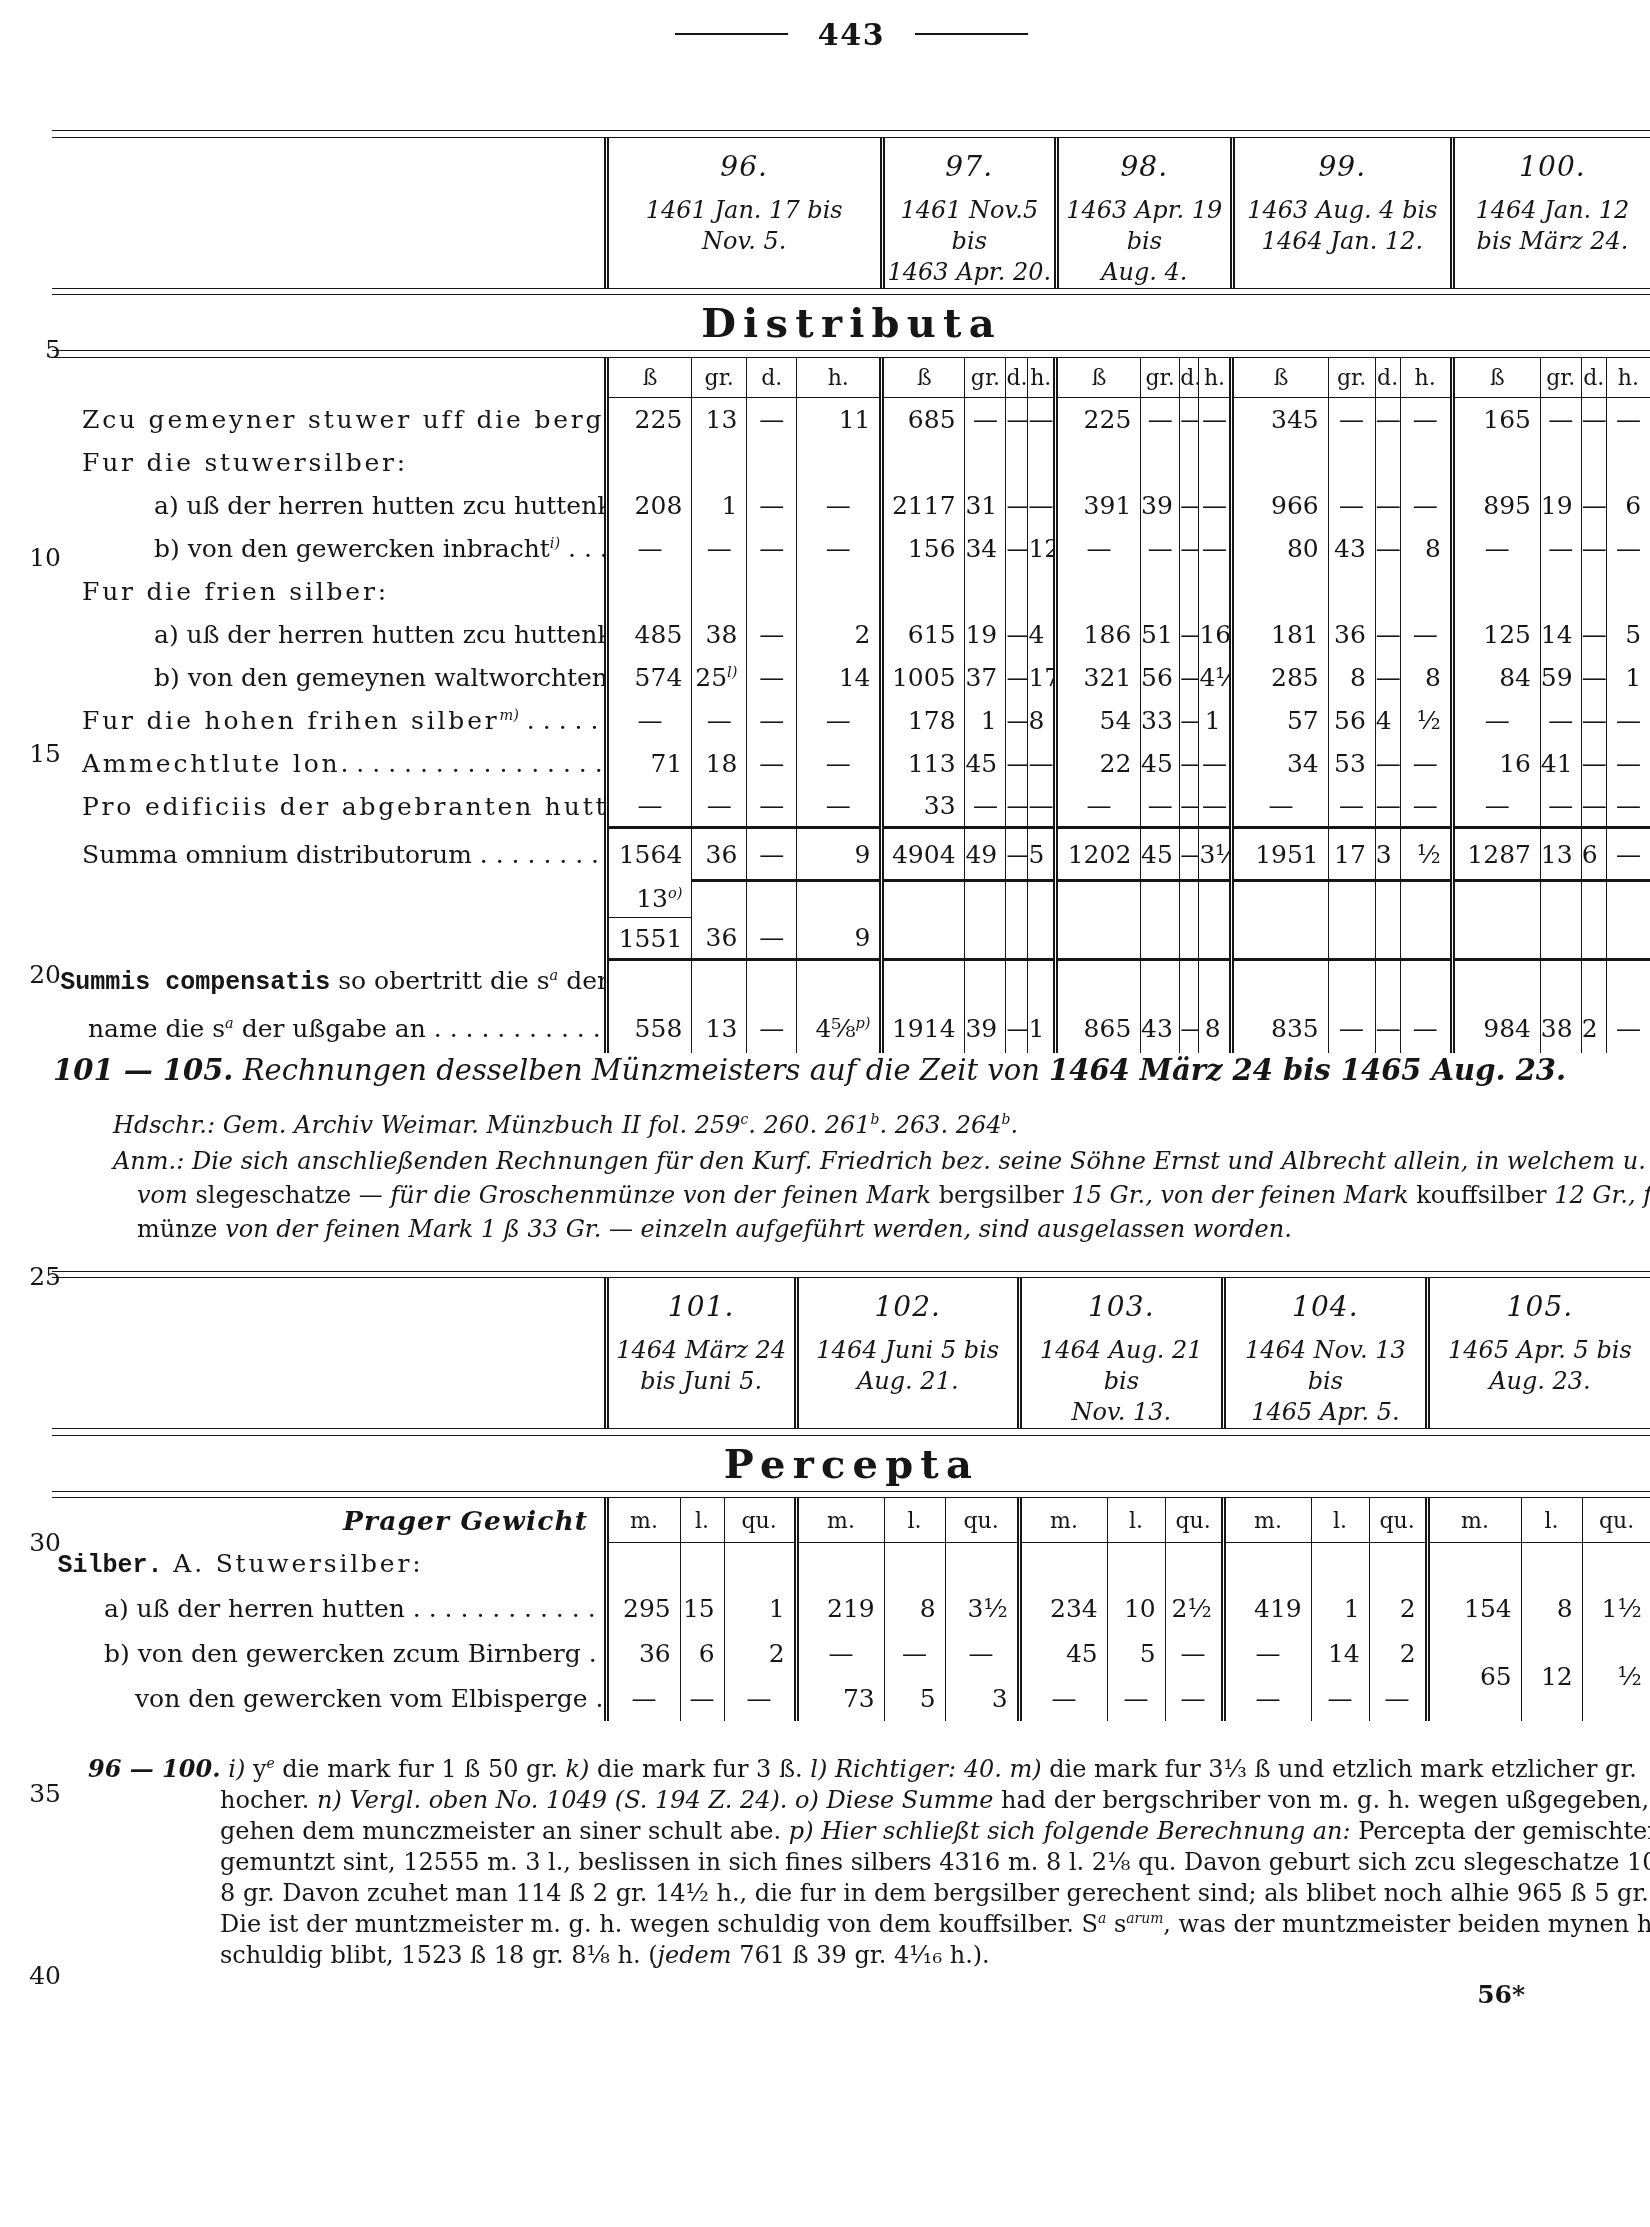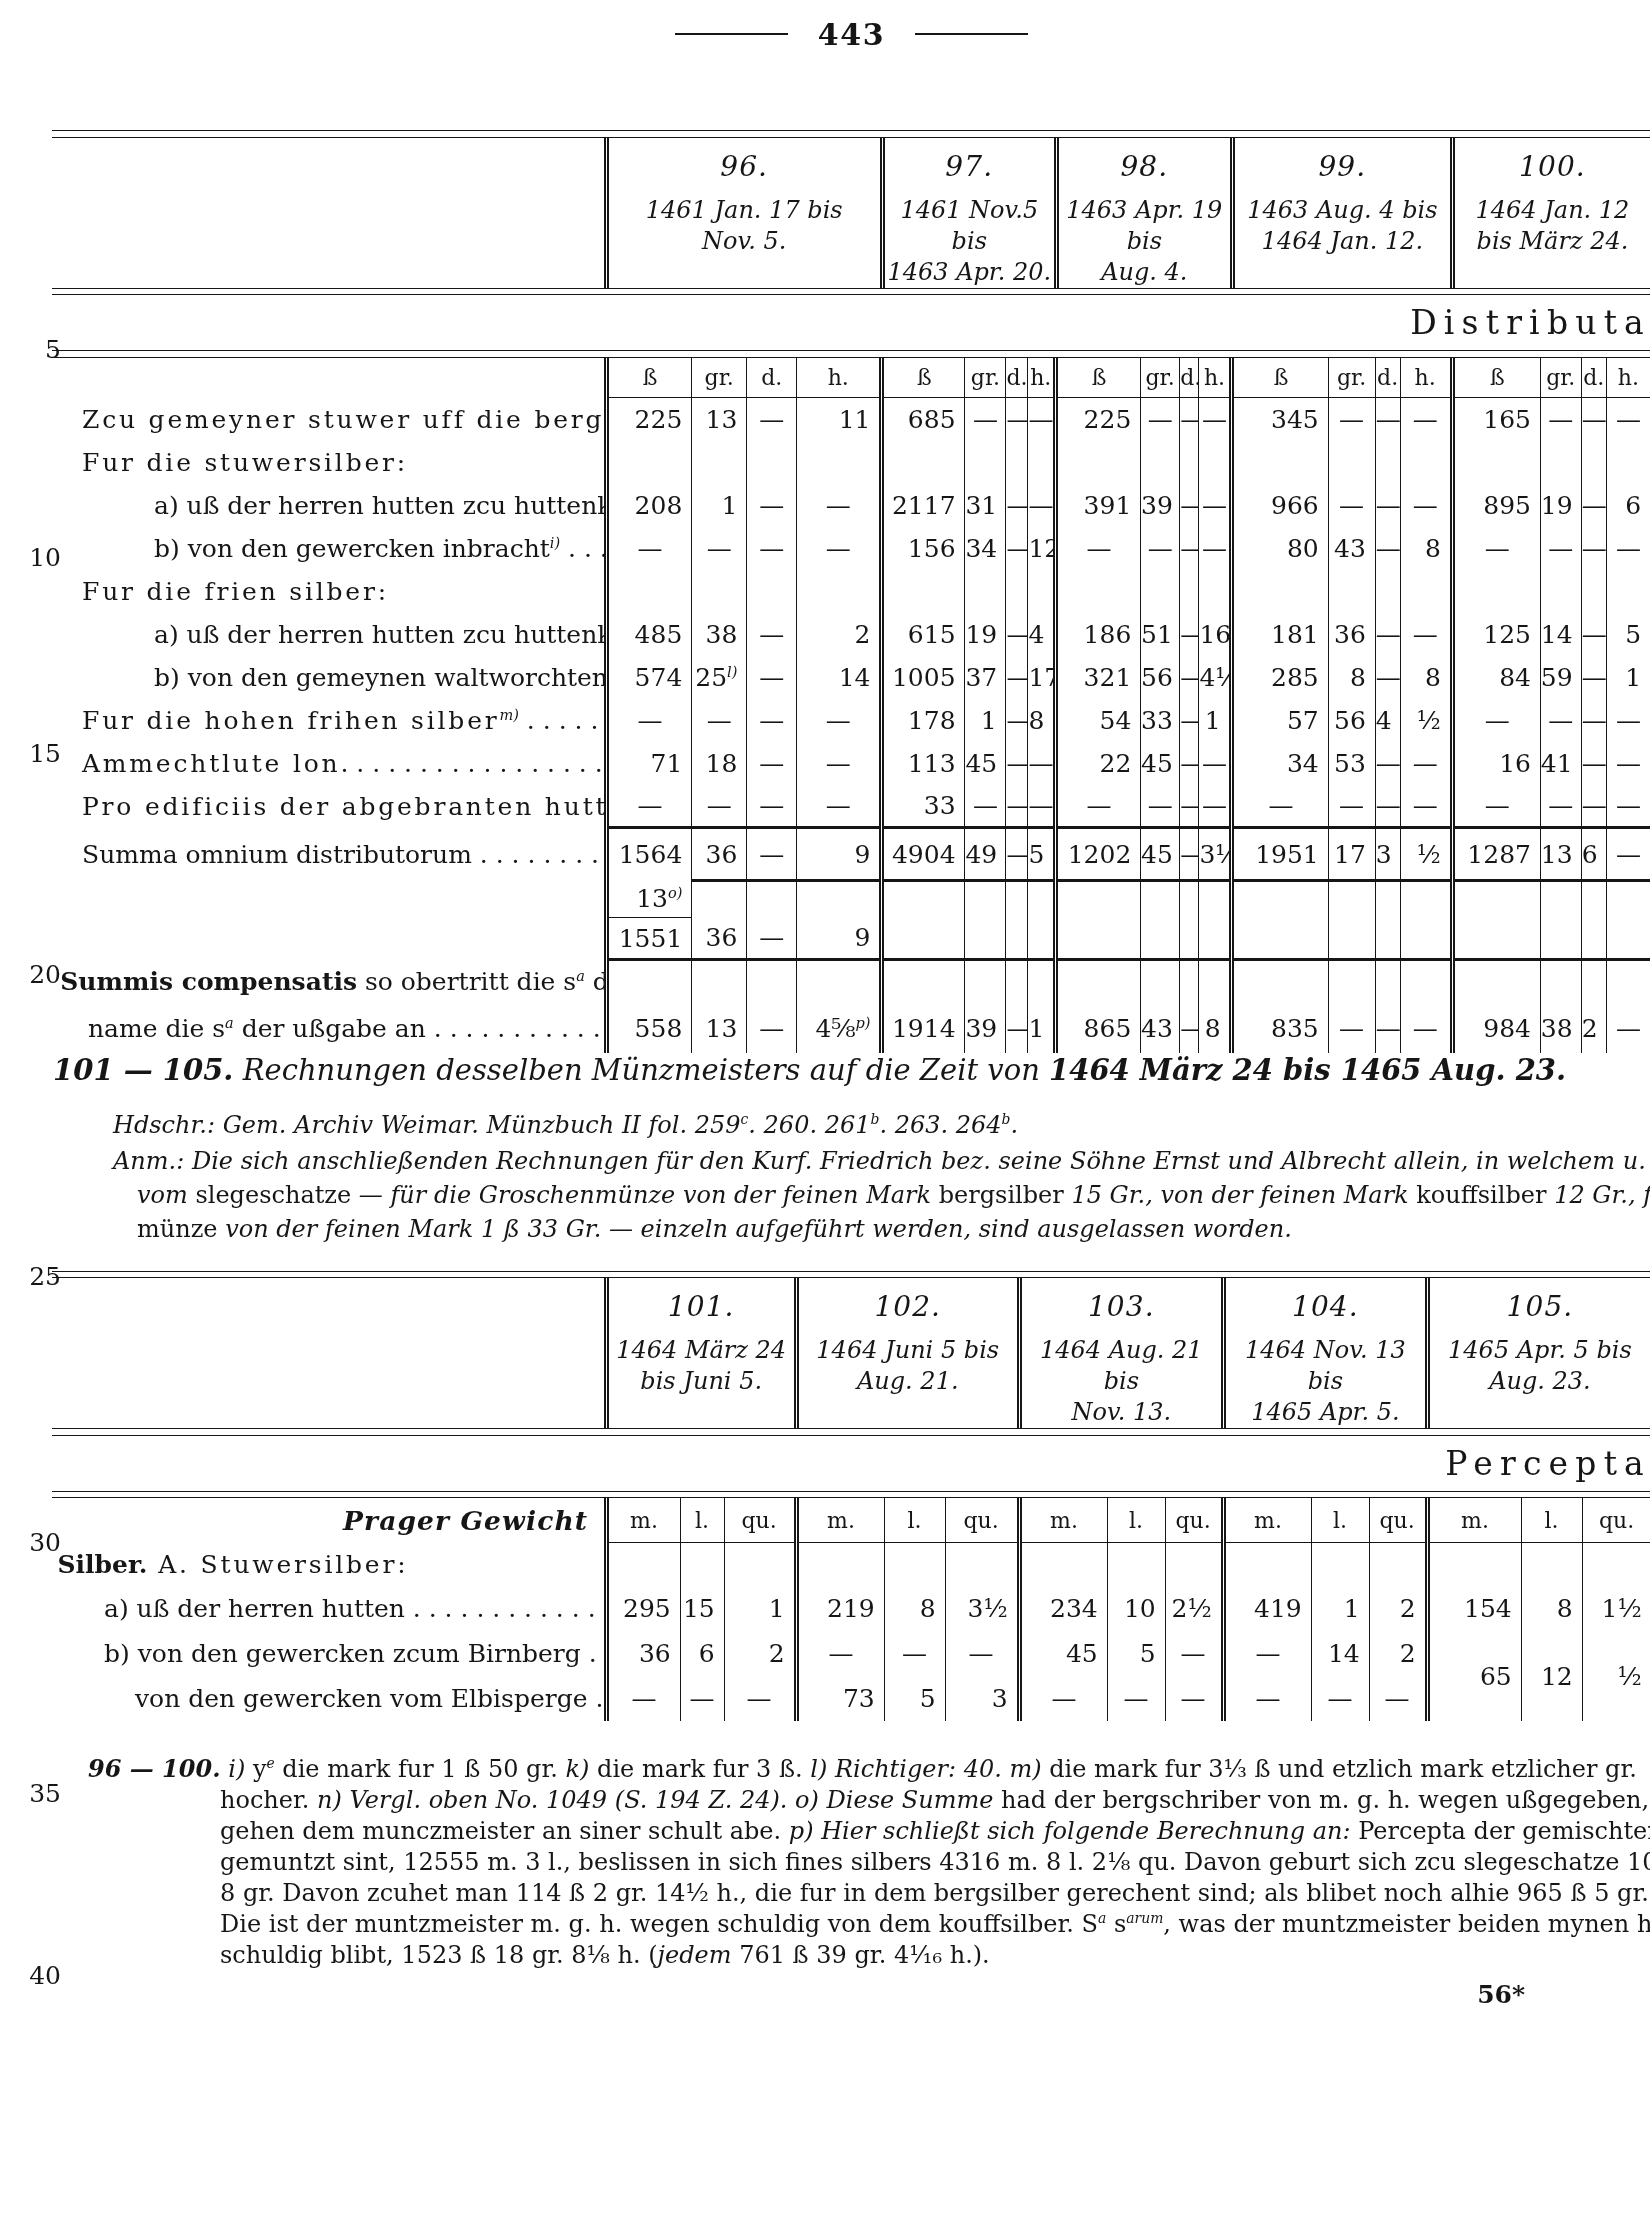--- a/index.html
+++ b/index.html
@@ -25,21 +25,21 @@
   .gdate:nth-of-type(1){margin-top:2.2px;}
   .ghead .gnum{margin-bottom:12px;}
   #t1h tr{height:119px;} #t2h tr{height:135px;}
 
   
   .gd{border-left:5px double #161616;}
   .gs{border-left:1.1px solid #161616;}
   .last{border-right:1.1px solid #161616;}
 
   
-  .bigT{font-size:33px;font-weight:normal;letter-spacing:7.2px;text-align:right;height:55px;line-height:55px;}
+  .bigT{font-size:40px;font-weight:bold;letter-spacing:7.2px;text-align:center;height:55px;line-height:55px;}
 
   
   .num{font-size:25px;text-align:right;padding-right:8.8px;white-space:nowrap;}
   .dash{text-align:center;padding-right:0;}
   .unit{font-size:22px;text-align:center;padding-right:0;}
   .ub{border-bottom:1.7px solid #161616;}
   .ht{border-top:3.3px solid #161616;}
   .hb{border-bottom:3.3px solid #161616;}
   .sb{border-bottom:1.7px solid #161616;}
   .lab{font-size:25px;text-align:left;padding-left:30px;white-space:nowrap;}
@@ -48,21 +48,21 @@
   #t1b .corr{height:42px;} #t1b .sm1{height:44px;} #t1b .sm2{height:49px;}
   #t1b .in1{padding-left:102px;}
   .sml1{padding-left:8.3px !important;} .sml2{padding-left:36px !important;}
   #t2b tr{height:45px;} #t2b .shrow2{height:44px;} #t2b .silr{height:44px;}
   #t2b .lab{padding-left:5.5px;margin-top:24px;}
   #t2b .in1{padding-left:52px;} #t2b .in2{padding-left:83px;}
   .pgw{font-size:26.5px;font-weight:bold;font-style:italic;text-align:right;padding-right:15.4px;letter-spacing:1.1px;}
 
   
   .it{font-style:italic;}
-  .b{font-weight:bold;}
+  .b{font-weight:bold;font-family:Liberation Mono, monospace;}
   .bi{font-weight:bold;font-style:italic;}
   .sp{letter-spacing:2.8px;}
   .sup{font-size:58%;vertical-align:super;font-style:italic;line-height:0;}
 
   
   .sec{font-size:29px;line-height:35px;padding-left:1.1px;white-space:nowrap;}
   .hdschr{margin-top:21px;font-size:24px;line-height:32px;padding-left:61px;white-space:nowrap;}
   .anm{margin-top:3.3px;font-size:24px;}
   .anm .ln{line-height:34px;white-space:nowrap;}
   .anm .ln1{padding-left:61px;} .anm .lnc{padding-left:85px;}

